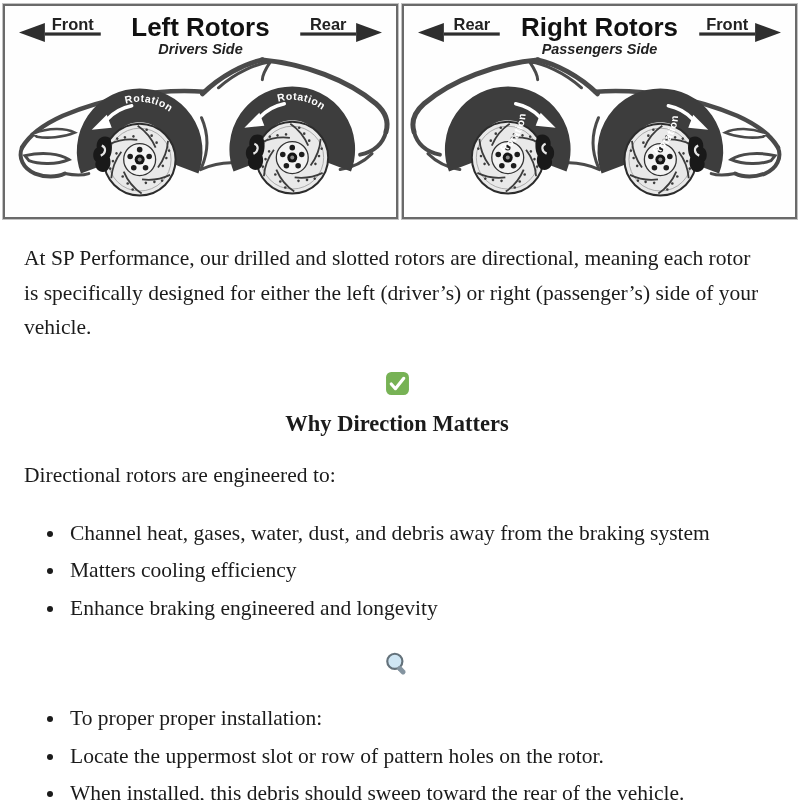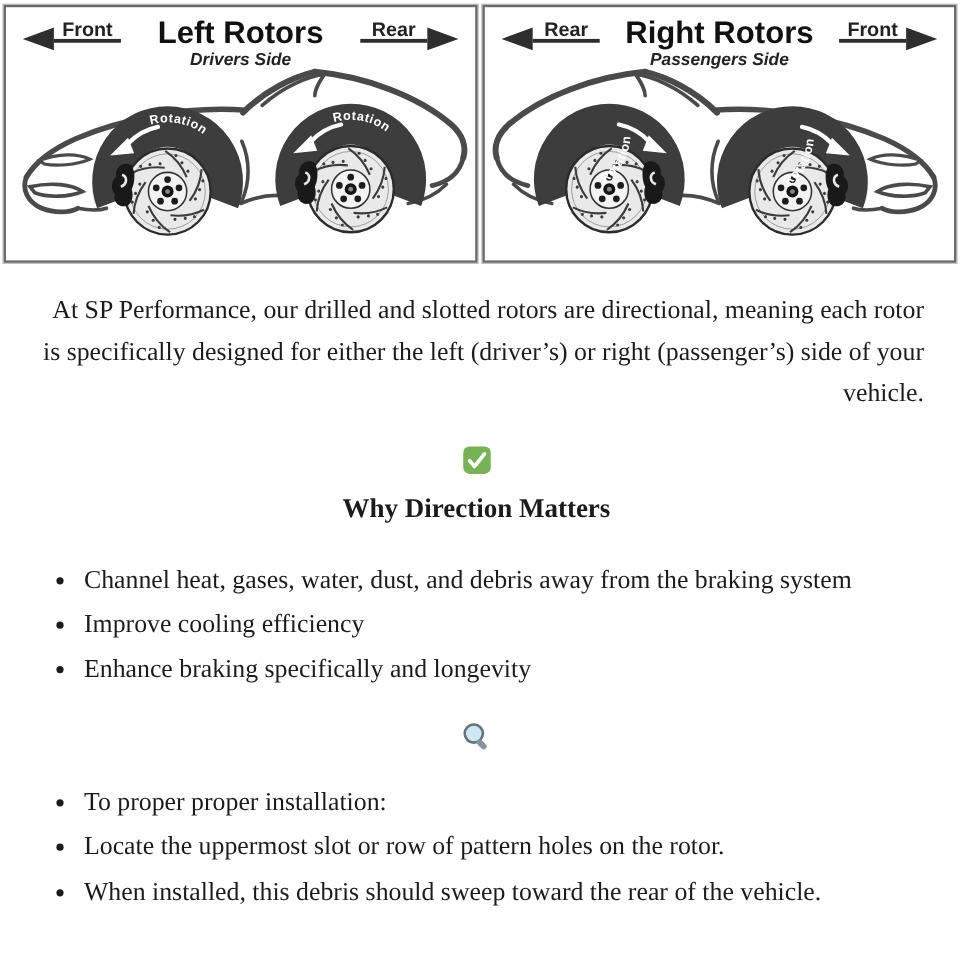--- a/index.html
+++ b/index.html
@@ -13,21 +13,21 @@
   .hdr-title{font-family:"Liberation Sans",sans-serif;font-weight:bold;font-size:26px;fill:#111;}
   .hdr-sub{font-family:"Liberation Sans",sans-serif;font-weight:bold;font-style:italic;font-size:14.5px;fill:#222;}
   .hdr-side{font-family:"Liberation Sans",sans-serif;font-weight:bold;font-size:16.5px;fill:#222;}
   .car-stroke{stroke:#4a4a4a;fill:none;stroke-linecap:round;}
   .rot-text{font-family:"Liberation Sans",sans-serif;font-weight:bold;font-size:10.5px;fill:#ffffff;letter-spacing:.5px;}
   .rot-arrow{stroke:#ffffff;stroke-width:3.5;fill:none;stroke-linecap:round;}
   .rot-head{fill:#ffffff;}
 
   
   .content{padding:8px 30px 14px 24px;font-size:21.5px;line-height:1.6;}
-  .intro{margin:14px 0 10px 0;text-align:right;}
+  .intro{margin:14px 0 10px 0;}
   h2.section{font-size:22.5px;margin:26px 0 16px 0;display:flex;align-items:center;gap:10px;font-weight:bold;flex-direction:column;}
   h2.section.regular{font-weight:normal;}
   h2.section .emoji{display:inline-flex;flex:0 0 auto;}
   .lead{margin:0 0 12px 0;}
   ul.bullets{margin:24px 0 14px 0;padding-left:42px;}
   ul.bullets li{margin:3px 0;padding-left:4px;}
 </style>
 </head>
 <body>
 
@@ -151,25 +151,26 @@
     <h2 class="section">
       <span class="emoji">
         <svg width="25" height="25" viewBox="0 0 24 24">
           <rect x="1" y="1" width="22" height="22" rx="5" fill="#77b255"></rect>
           <path d="M6 12.5 L10 17 L18 7" stroke="#ffffff" stroke-width="3" fill="none" stroke-linecap="round" stroke-linejoin="round"></path>
         </svg>
       </span>
       <span>Why Direction Matters</span>
     </h2>
 
+    <p class="lead">Directional rotors are engineered to:</p>
 
     <ul class="bullets">
       <li>Channel heat, gases, water, dust, and debris away from the braking system</li>
-      <li>Improve cooling efficiency</li>
-      <li>Enhance braking specifically and longevity</li>
+      <li>Matters cooling efficiency</li>
+      <li>Enhance braking engineered and longevity</li>
     </ul>
 
     <h2 class="section regular">
       <span class="emoji">
         <svg width="26" height="26" viewBox="0 0 24 24">
           <circle cx="10" cy="9.5" r="7" stroke="#64727b" stroke-width="2" fill="#cfe6f4"></circle>
           <rect x="14.5" y="13" width="9" height="4.6" rx="2.3" transform="rotate(45 14.5 13)" fill="#8494a0"></rect>
         </svg>
       </span>
     </h2>

